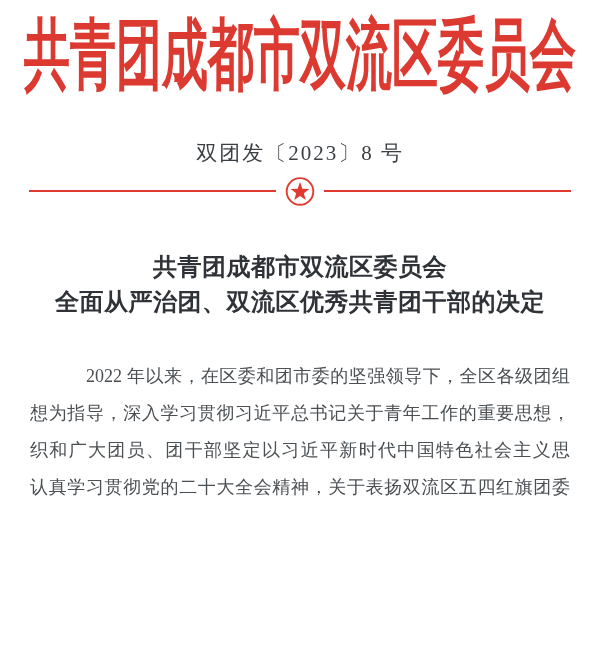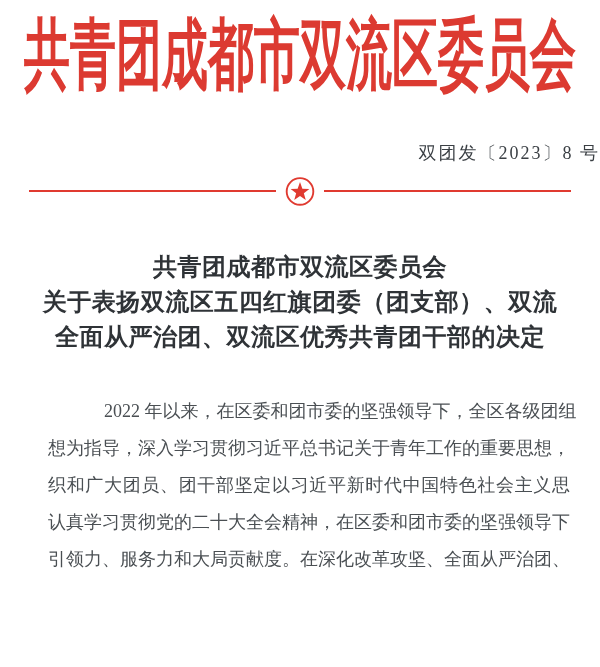--- a/index.html
+++ b/index.html
@@ -29,22 +29,22 @@
     line-height: 1;
     color: #dc3a31;
     letter-spacing: 0px;
     white-space: nowrap;
     transform: scaleY(1.68);
     transform-origin: center top;
   }
   
   .doc-number {
     margin-top: 46px;
-    text-align: right;
-    font-size: 18px;
+    text-align: center;
+    font-size: 21px;
     line-height: 22px;
     color: #3a3f44;
     letter-spacing: 2px;
   }
   
   .separator {
     margin: 12px 29px 0 29px;
     height: 30px;
     display: flex;
     align-items: center;
@@ -65,21 +65,21 @@
     margin: 44px 30px 0 30px;
     text-align: center;
     font-weight: bold;
     font-size: 24px;
     line-height: 35px;
     color: #2f3337;
     letter-spacing: 0.5px;
   }
   
   .body-block {
-    margin: 38px 30px 0 48px;
+    margin: 38px 30px 0 30px;
     font-size: 18px;
     line-height: 37px;
     color: #4a4f53;
   }
   .body-line {
     text-align: justify;
     text-align-last: justify;
     white-space: nowrap;
   }
   .body-line.indent { padding-left: 56px; }
@@ -101,25 +101,23 @@
       <svg width="30" height="30" viewBox="0 0 32 32" aria-hidden="true">
         <circle cx="16" cy="16.5" r="14.2" fill="none" stroke="#e03a30" stroke-width="2"></circle>
         <polygon fill="#e03a30" points="16,6.5 18.53,13.52 25.99,13.76 20.09,18.33 22.17,25.49 16,21.3 9.83,25.49 11.91,18.33 6.01,13.76 13.47,13.52"></polygon>
       </svg>
     </span>
     <span class="rule"></span>
   </div>
 
   <div class="title-block">
     <div>共青团成都市双流区委员会</div>
-    <div>关于表扬双流区五四红旗团委（团支部）、双流</div>
     <div>全面从严治团、双流区优秀共青团干部的决定</div>
   </div>
 
   <div class="body-block">
     <div class="body-line indent">2022 年以来，在区委和团市委的坚强领导下，全区各级团组</div>
     <div class="body-line">想为指导，深入学习贯彻习近平总书记关于青年工作的重要思想，</div>
     <div class="body-line">织和广大团员、团干部坚定以习近平新时代中国特色社会主义思</div>
-    <div class="body-line">认真学习贯彻党的二十大全会精神，在区委和团市委的坚强领导下</div>
-    <div class="body-line">引领力、服务力和大局贡献度。在深化改革攻坚、全面从严治团、</div>
+    <div class="body-line">认真学习贯彻党的二十大全会精神，关于表扬双流区五四红旗团委</div>
   </div>
 
 </div>
 
 </body></html>

